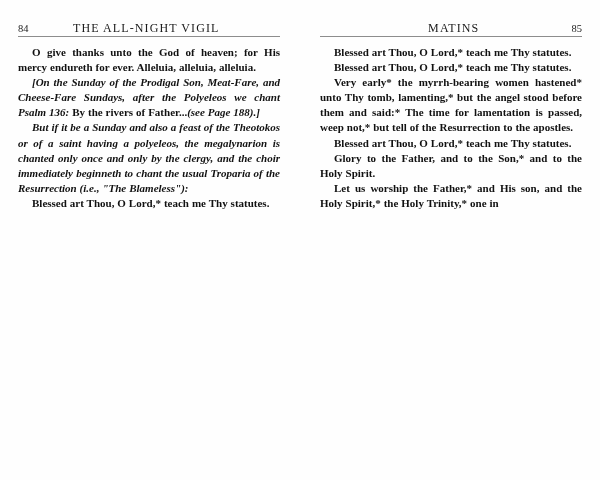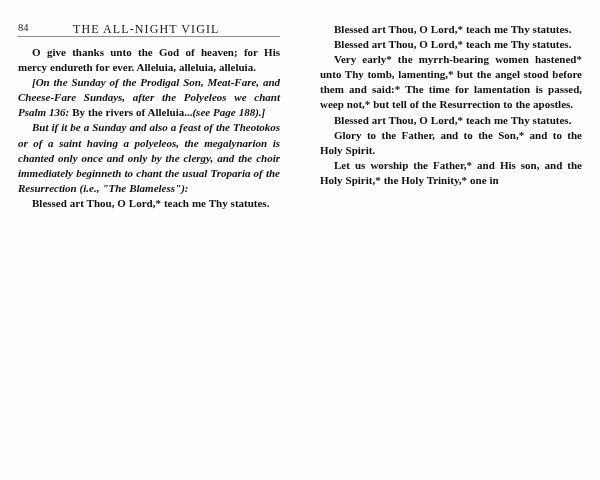--- a/index.html
+++ b/index.html
@@ -28,21 +28,21 @@
     box-sizing: border-box;
   }
   .page-left {
     padding-right: 20px;
   }
   .page-right {
     padding-left: 20px;
   }
   .running-head {
     display: flex;
-    align-items: flex-start;
+    align-items: center;
     font-size: 8.2px;
     letter-spacing: 0.6px;
     color: #1a1a1a;
     height: 12px;
     border-bottom: 0.8px solid #8d8d8d;
     padding-bottom: 2px;
     margin-bottom: 8px;
   }
   .running-head .folio {
     font-size: 10.5px;
@@ -89,33 +89,38 @@
 
     <div class="running-head rh-left">
       <span class="folio">84</span>
       <span class="title">THE ALL-NIGHT VIGIL</span>
       <span class="folio-spacer"></span>
     </div>
 
     <div class="col">
       <p>O give thanks unto the God of heaven; for His mercy endureth for ever. Alleluia, alleluia, alleluia.</p>
 
-      <p class="rubric"><span>[On the Sunday of the Prodigal Son, Meat-Fare, and Cheese-Fare Sundays, after the Polyeleos we chant Psalm 136:</span><span class="roman"> By the rivers of Alleluia...</span><span>(see Page 188).]</span></p>
+      <p class="rubric"><span>[On the Sunday of the Prodigal Son, Meat-Fare, and Cheese-Fare Sundays, after the Polyeleos we chant Psalm 136:</span><span class="roman"> By the rivers of Father...</span><span>(see Page 188).]</span></p>
 
 
       <p class="rubric">But if it be a Sunday and also a feast of the Theotokos or of a saint having a polyeleos, the megalynarion is chanted only once and only by the clergy, and the choir immediately beginneth to chant the usual Troparia of the Resurrection (i.e., "The Blameless"):</p>
 
       <p>Blessed art Thou, O Lord,* teach me Thy statutes.</p>
 
     </div>
 
   </div>
 
   <div class="page page-right">
 
+    <div class="running-head rh-right">
+      <span class="folio-spacer"></span>
+      <span class="title">MATINS</span>
+      <span class="folio">85</span>
+    </div>
 
     <div class="col">
       <p>Blessed art Thou, O Lord,* teach me Thy statutes.</p>
       <p>Blessed art Thou, O Lord,* teach me Thy statutes.</p>
       <p>Very early* the myrrh-bearing women hastened* unto Thy tomb, lamenting,* but the angel stood before them and said:* The time for lamentation is passed, weep not,* but tell of the Resurrection to the apostles.</p>
       <p>Blessed art Thou, O Lord,* teach me Thy statutes.</p>
       <p>Glory to the Father, and to the Son,* and to the Holy Spirit.</p>
       <p>Let us worship the Father,* and His son, and the Holy Spirit,* the Holy Trinity,* one in</p>
     </div>
 

